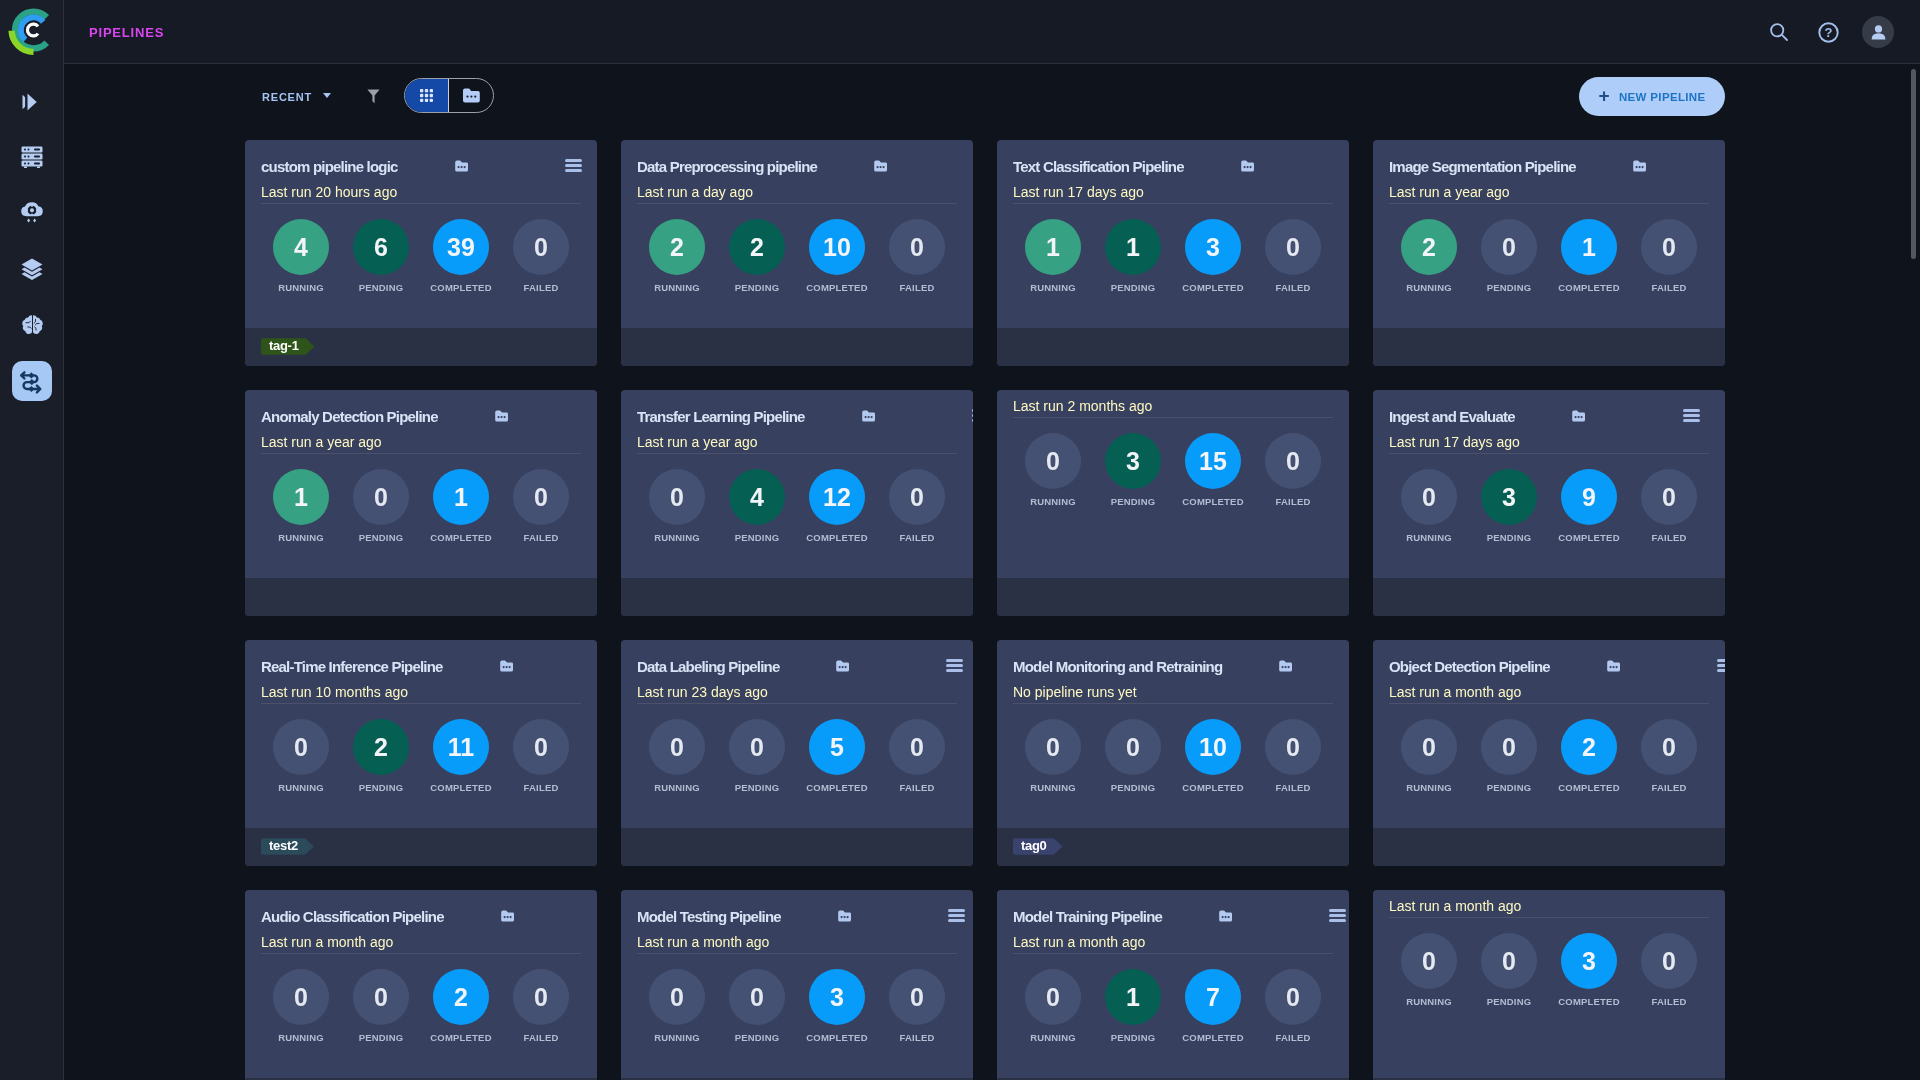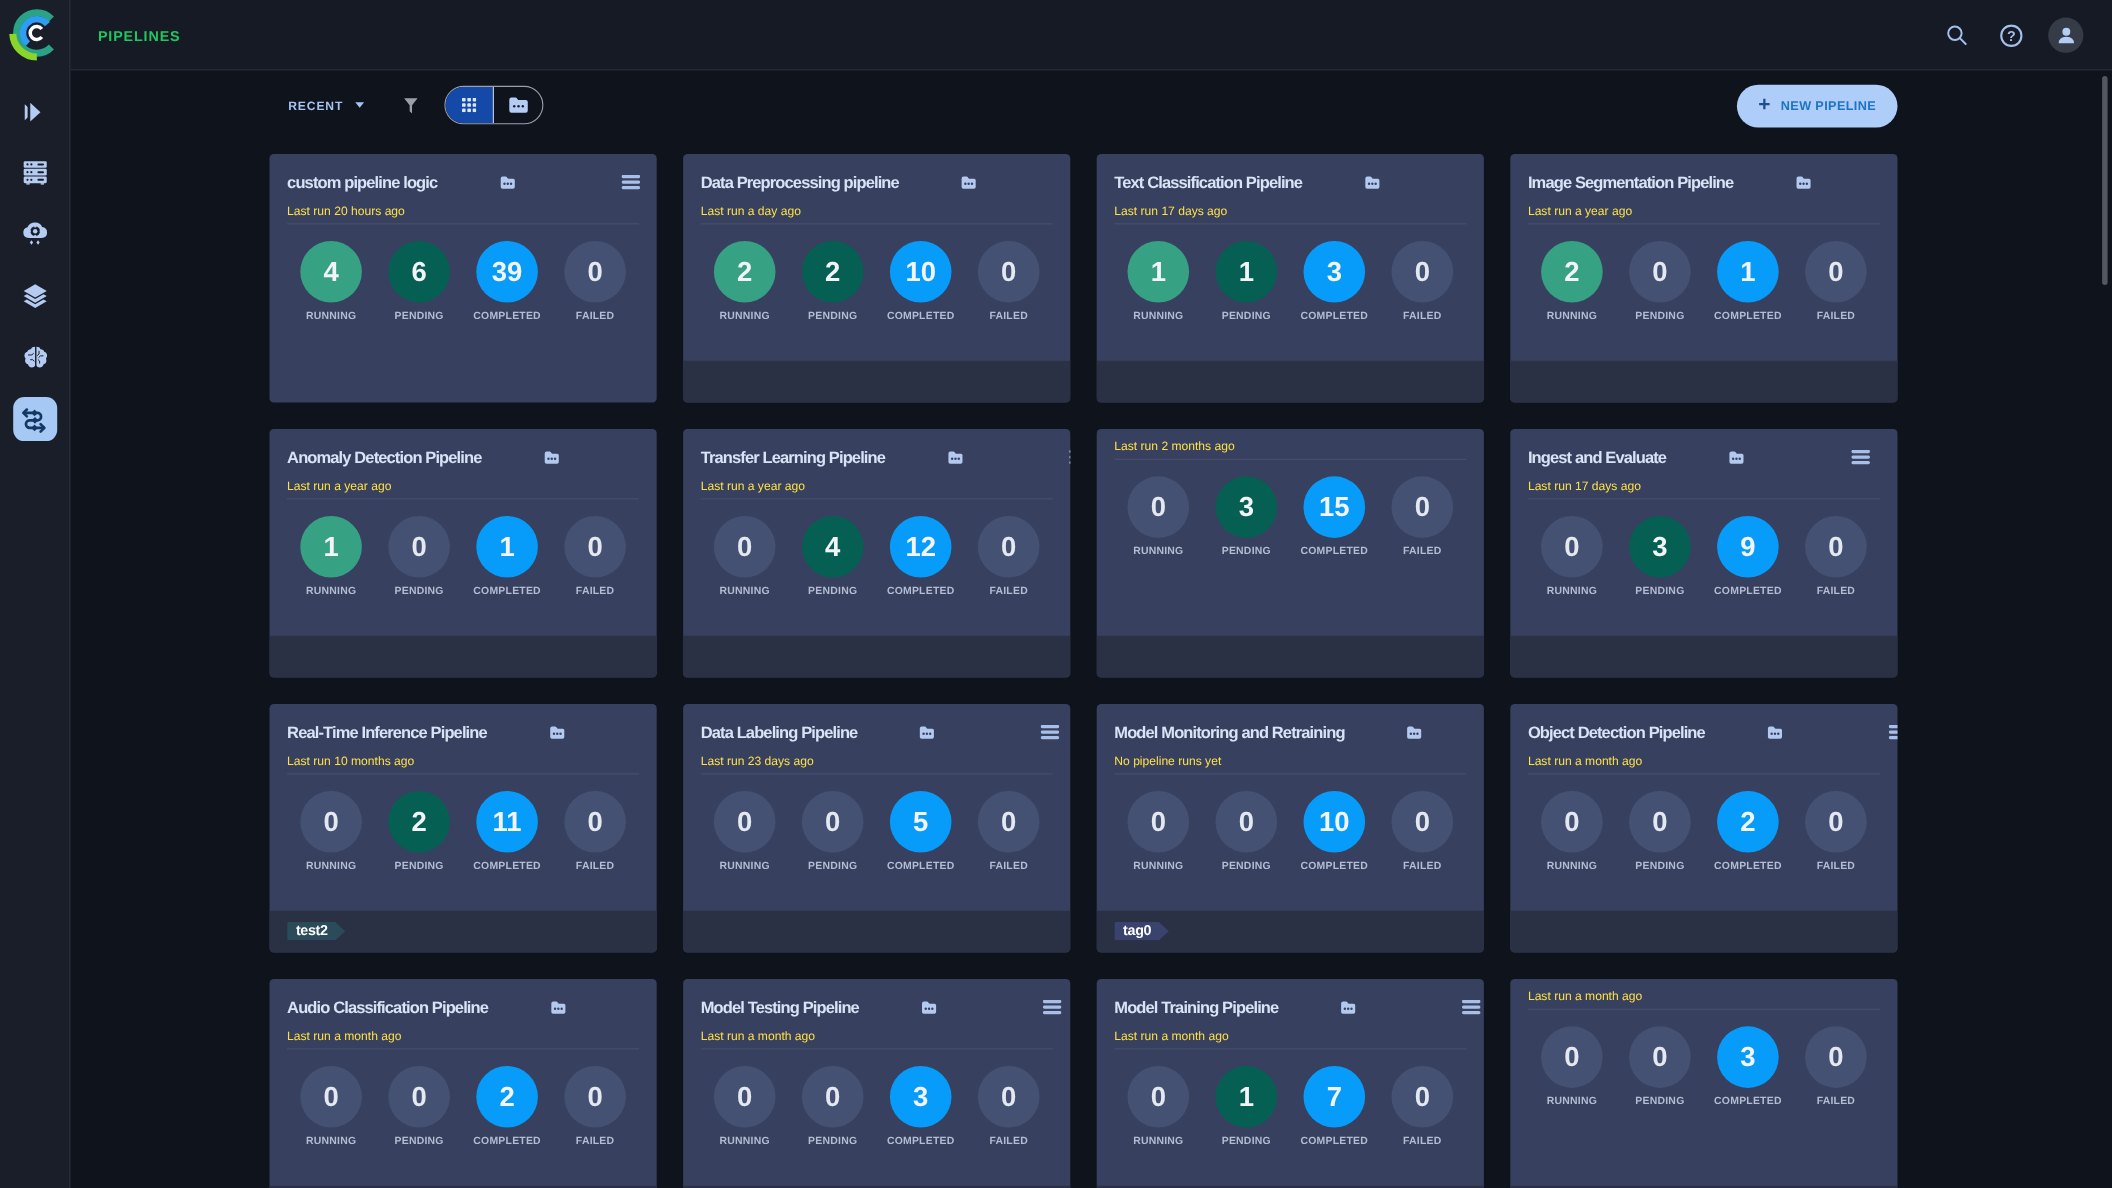--- a/index.html
+++ b/index.html
@@ -1,17 +1,17 @@
 <!DOCTYPE html>
 <html><head><meta charset="utf-8"><style>
 * { margin:0; padding:0; box-sizing:border-box; }
 html,body { width:1920px; height:1080px; overflow:hidden; background:#0f131c; font-family:"Liberation Sans",sans-serif; }
 .sidebar { position:absolute; left:0; top:0; width:64px; height:1080px; background:#1a1e29; border-right:1px solid #2b303b; z-index:5; }
 .topbar { position:absolute; left:64px; top:0; width:1856px; height:64px; background:#151a25; border-bottom:1px solid #2b303b; z-index:4; }
-.ptitle { position:absolute; left:25px; top:25px; font-size:13px; font-weight:bold; color:#22c55e; letter-spacing:0.8px; }
+.ptitle { position:absolute; left:25px; top:25px; font-size:13px; font-weight:bold; color:#d946ef; letter-spacing:0.8px; }
 
 .tbicon { position:absolute; top:0; }
 .avatar { position:absolute; left:1798px; top:16px; width:32px; height:32px; border-radius:50%; background:#363b48; display:flex; align-items:center; justify-content:center; }
 
 .recent { position:absolute; left:262px; top:90.5px; font-size:11px; font-weight:bold; color:#a6c4f2; letter-spacing:0.8px; }
 .caret { position:absolute; left:323px; top:93px; width:0; height:0; border-left:4.5px solid transparent; border-right:4.5px solid transparent; border-top:5.5px solid #a6c4f2; }
 .funnel { position:absolute; left:367px; top:89px; }
 .toggle { position:absolute; left:404px; top:78px; width:90px; height:35px; border:1px solid #9aa0ac; border-radius:17.5px; display:flex; overflow:hidden; }
 .tleft { width:44px; height:100%; background:#1449a8; display:flex; align-items:center; justify-content:center; border-right:1px solid #c9ced8; }
 .tright { flex:1; display:flex; align-items:center; justify-content:center; }
@@ -21,21 +21,21 @@
 .sic { position:absolute; left:0; width:64px; display:flex; justify-content:center; }
 .active-pill { position:absolute; left:12px; top:361px; width:40px; height:40px; background:#a6c8f5; border-radius:10px; display:flex; align-items:center; justify-content:center; }
 
 .grid { position:absolute; left:245px; top:140px; display:grid; grid-template-columns:repeat(4,352px); grid-auto-rows:226px; column-gap:24px; row-gap:24px; }
 .card { position:relative; background:#37405e; border-radius:4px; overflow:hidden; }
 .chead { display:flex; align-items:center; padding:16px 16px 0 16px; height:36px;gap:48px; }
 .ttl { font-size:15px; font-weight:bold; color:#d9e3f6; letter-spacing:-0.8px; white-space:nowrap; }
 .fold { margin-left:8px; flex:none; }
 .sp { flex:1; }
 .menu { flex:none; }
-.lastrun { margin:6px 16px 0 16px; font-size:11px; color:#fde047; height:20px; line-height:20px; }
+.lastrun { margin:6px 16px 0 16px; font-size:14px; color:#fef9c3; height:20px; line-height:20px; }
 .divi { margin:1px 16px 0 16px; height:1px; background:#4b516b; }
 .circles { display:flex; margin:15px 16px 0 16px; }
 .col { width:80px; display:flex; flex-direction:column; align-items:center; }
 .cir { width:56px; height:56px; border-radius:50%; display:flex; align-items:center; justify-content:center; font-size:25px; font-weight:bold; color:#f2f4f8; }
 .cr { background:#36a183; }
 .cp { background:#056053; }
 .cc { background:#089cfa; }
 .c0 { background:#455173; color:#e4e8f0; }
 .lab { margin-top:7px; font-size:9.5px; font-weight:bold; color:#b4bcd2; letter-spacing:0.2px; }
 .cfoot { position:absolute; left:0; bottom:0; width:100%; height:38px; background:#2b3145; display:flex; align-items:center; padding-left:16px; }
@@ -220,20 +220,23 @@
         </div>
         <div class="col">
           <div class="cir cc">39</div>
           <div class="lab">COMPLETED</div>
         </div>
         <div class="col">
           <div class="cir c0">0</div>
           <div class="lab">FAILED</div>
         </div>
       </div>
+<div class="cfoot">
+        <span class="tag" style="background:#2f541a">tag-1</span>
+      </div>
 </div>
 <div class="card">
 <div class="chead">
         <span class="ttl">Data Preprocessing pipeline</span>
         <svg class="fold" width="15" height="14" viewBox="0 0 15 14">
           <path fill="#b3c9f0" d="M1.2 3.2 Q1.2 1.4 3 1.4 L5.6 1.4 Q6.3 1.4 6.7 2 L7.4 3 Q7.7 3.4 8.3 3.4 L12.6 3.4 Q14 3.4 14 4.8 L14 11 Q14 12.6 12.4 12.6 L2.8 12.6 Q1.2 12.6 1.2 11 Z"></path>
           <circle cx="4.6" cy="8.1" r="1.1" fill="#37405e"></circle>
           <circle cx="7.6" cy="8.1" r="1.1" fill="#37405e"></circle>
           <circle cx="10.6" cy="8.1" r="1.1" fill="#37405e"></circle>
         </svg>

